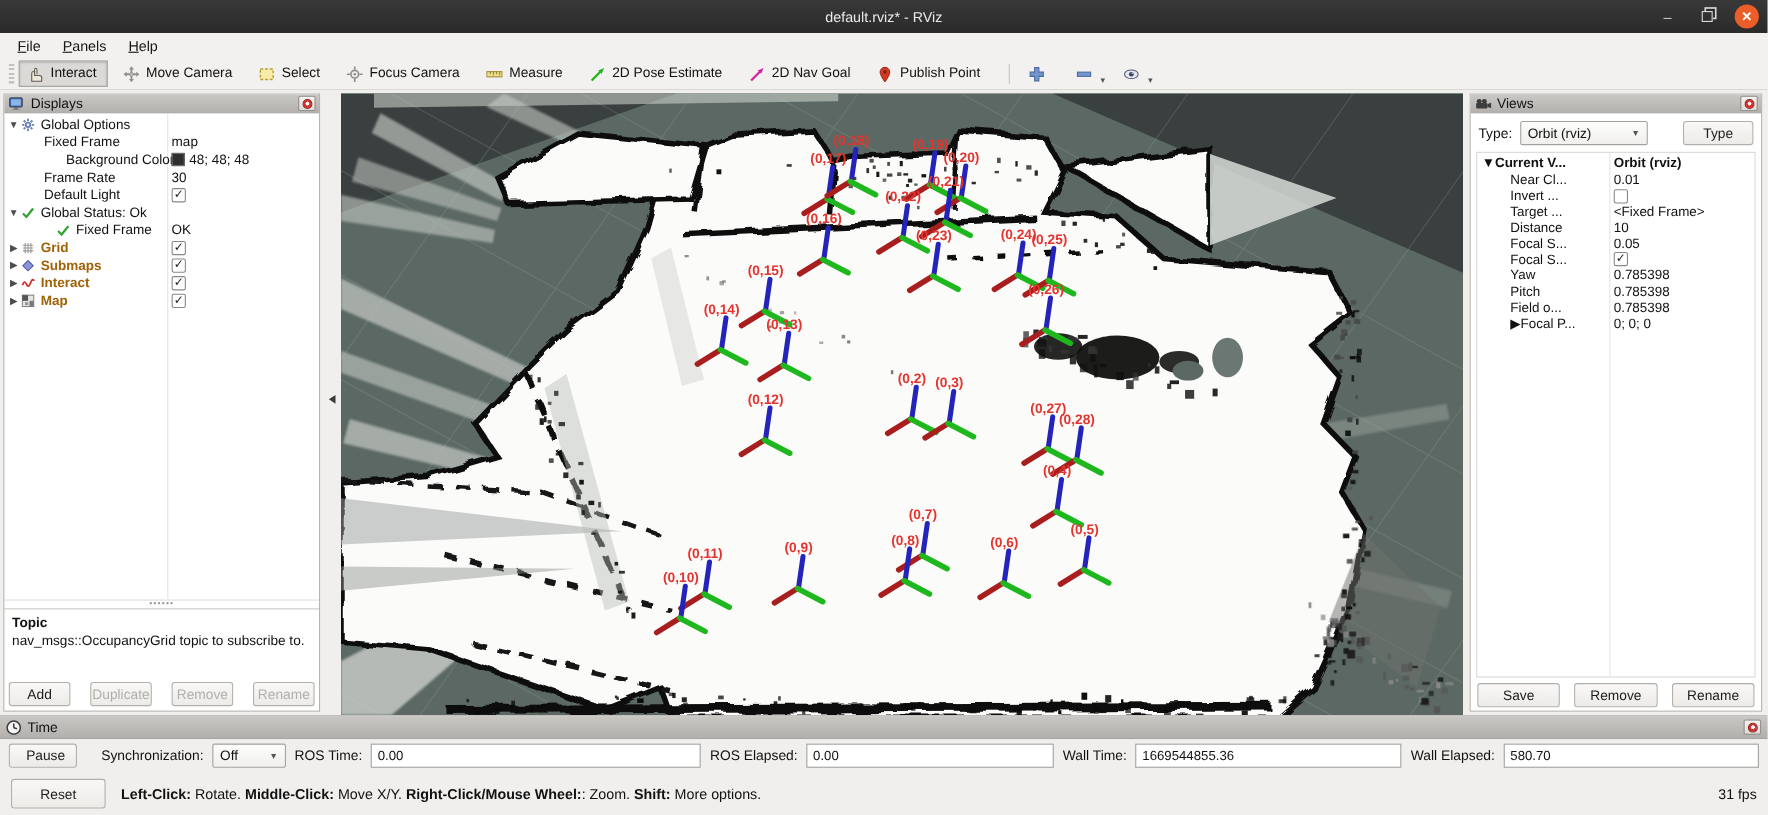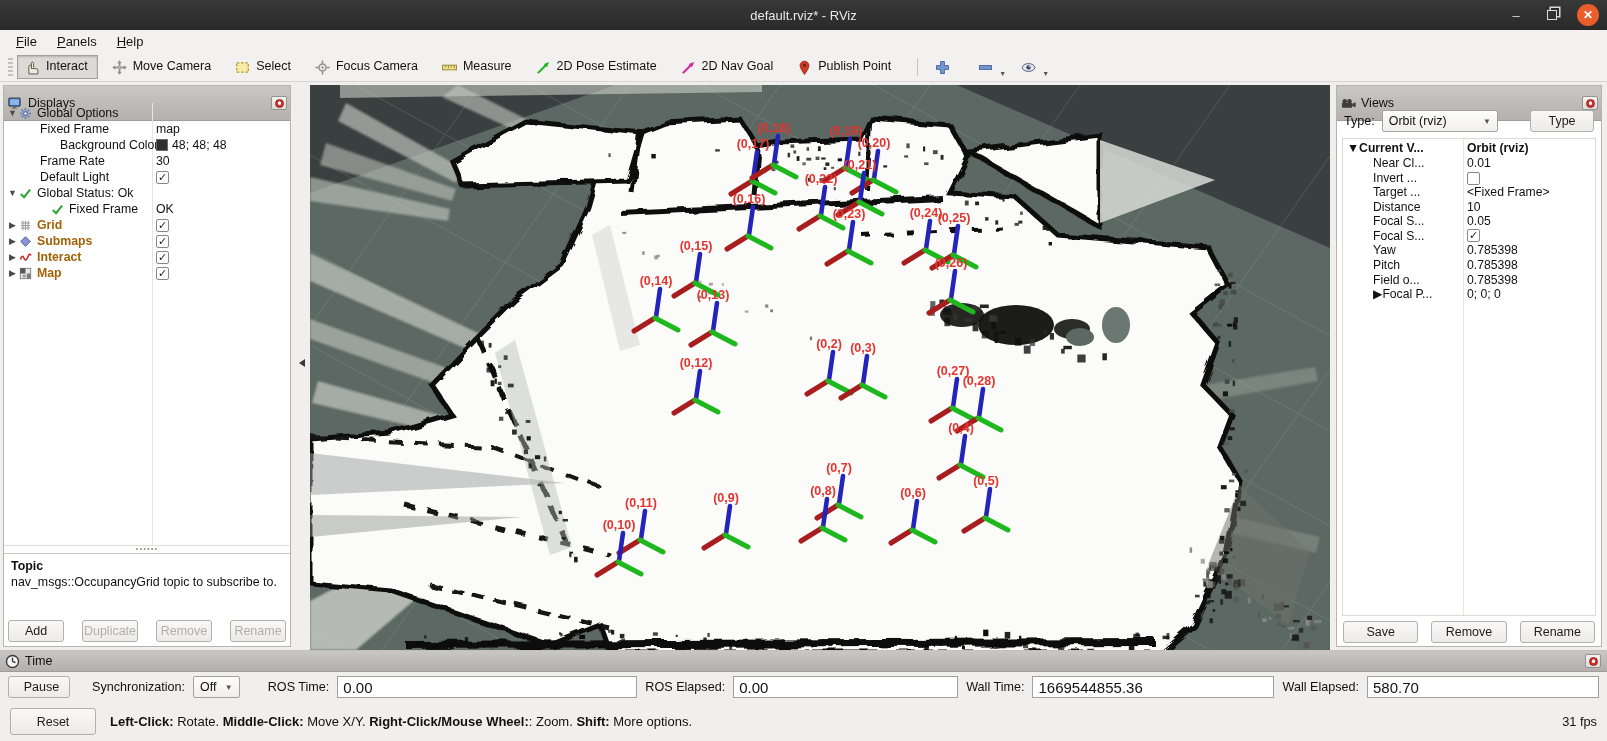--- a/index.html
+++ b/index.html
@@ -27,21 +27,21 @@
   .tool.active { background:#dcdad7; border-color:#a5a29d; box-shadow:inset 0 1px 2px rgba(0,0,0,.18); }
   .ticon { width:17px; height:16px; display:inline-flex; align-items:center; justify-content:center; }
   .ticon svg { width:15px; height:15px; }
   .tsep { width:1px; height:18px; background:#c7c4c0; margin:0 10px; }
   .xtool { position:relative; padding:3px 6px; margin-right:14px; display:flex; }
   .xtool .caret { position:absolute; right:-6px; bottom:1px; font-size:7px; color:#555; }
 
   
   .main { position:relative; height:568px; background:#f1efed; }
   .panel { position:absolute; top:3px; bottom:3px; background:#fff; border:1px solid #b7b4b0; }
-  .phead { height:35px; background:linear-gradient(#cac8c5,#b3b0ad); border-bottom:1px solid #a19e9a; display:flex; align-items:center; padding:0 3px 0 4px; font-size:12.5px; color:#101010; }
+  .phead { height:17px; background:linear-gradient(#cac8c5,#b3b0ad); border-bottom:1px solid #a19e9a; display:flex; align-items:center; padding:0 3px 0 4px; font-size:12.5px; color:#101010; }
   .phead .picon { width:15px; height:13px; margin-right:5px; display:inline-flex; }
   .phead .ptitle { flex:1; }
   .pclose { width:16px; height:14px; background:linear-gradient(#f4f3f1,#dddbd8); border:1px solid #96938f; border-radius:2px; display:flex; align-items:center; justify-content:center; }
   .pclose i { width:9px; height:9px; border-radius:50%; background:radial-gradient(circle at 50% 45%, #fff 0 1.5px, #d9302c 2px 100%); border:1px solid #8e1f1c; display:block; }
 
   .displays-panel { left:3px; width:288px; }
   .ptree { position:absolute; left:0; right:0; top:17px; height:443px; border-bottom:1px solid #e0deda; overflow:hidden; }
   .ptree .coldiv { position:absolute; left:148px; top:0; bottom:0; width:1px; background:#e7e5e2; }
   .trow { position:absolute; left:0; right:0; height:16px; display:flex; align-items:center; font-size:12.3px; }
   .trow .expander { width:11px; font-size:9px; color:#4c4c4c; text-align:center; flex:none; }
@@ -85,21 +85,21 @@
 
   
   .timepanel { height:52px; border-top:1px solid #c2bfbb; }
   .thead { height:21px; background:linear-gradient(#c9c7c4,#b2afac); border-bottom:1px solid #a19e9a; display:flex; align-items:center; padding:0 6px 0 5px; font-size:12.6px; }
   .thead .picon { width:15px; height:15px; margin-right:5px; display:inline-flex; }
   .thead .ptitle { flex:1; }
   .tbody { height:30px; background:#f1efed; display:flex; align-items:center; padding:0 8px; gap:8px; }
   .pause-btn { width:62px; gap:5px; }
   .pause-btn svg { width:9px; height:12px; }
   .tlab { font-size:12.6px; white-space:nowrap; }
-  .tfield input { height:22px; border:1px solid #a3a09b; background:#fff; font-family:inherit; font-size:15px; padding:0 5px; color:#111; }
+  .tfield input { height:22px; border:1px solid #a3a09b; background:#fff; font-family:inherit; font-size:12px; padding:0 5px; color:#111; }
   .combo.sync { width:92px; }
 
   
   .statusbar { height:39px; display:flex; align-items:center; padding:0 10px; gap:14px; font-size:13px; background:#f1efed; }
   .statusbar .helptext { white-space:nowrap; }
   .statusbar .helptext b { font-weight:bold; }
   .reset-btn { width:86px; height:27px; }
   .fps { margin-left:auto; font-size:12.8px; }
 </style>
 </head>
@@ -1067,21 +1067,21 @@
           <rect x="0.5" y="0.5" width="3.4" height="11" fill="#8e9dbd" stroke="#5c6c8e" stroke-width="0.7"></rect>
           <rect x="5.8" y="0.5" width="3.4" height="11" fill="#8e9dbd" stroke="#5c6c8e" stroke-width="0.7"></rect>
         </svg>
       <span>Pause</span>
     </button>
     <span class="tlab" style="margin-left:14px;">Synchronization:</span>
     <div class="combo sync">
       <span class="cval">Off</span>
       <span class="caret">▼</span>
     </div>
-    <span id="timefields" style="display:flex;align-items:center;gap:8px;margin-left:20px;">
+    <span id="timefields" style="display:flex;align-items:center;gap:8px;margin-left:0;">
         <span class="tlab">ROS Time:</span>
         <span class="tfield"><input value="0.00" style="width: 300px;"></span>
         <span class="tlab">ROS Elapsed:</span>
         <span class="tfield"><input value="0.00" style="width: 225px;"></span>
         <span class="tlab">Wall Time:</span>
         <span class="tfield"><input value="1669544855.36" style="width: 242px;"></span>
         <span class="tlab">Wall Elapsed:</span>
         <span class="tfield"><input value="580.70" style="width: 232px;"></span>
       </span>
   </div>

